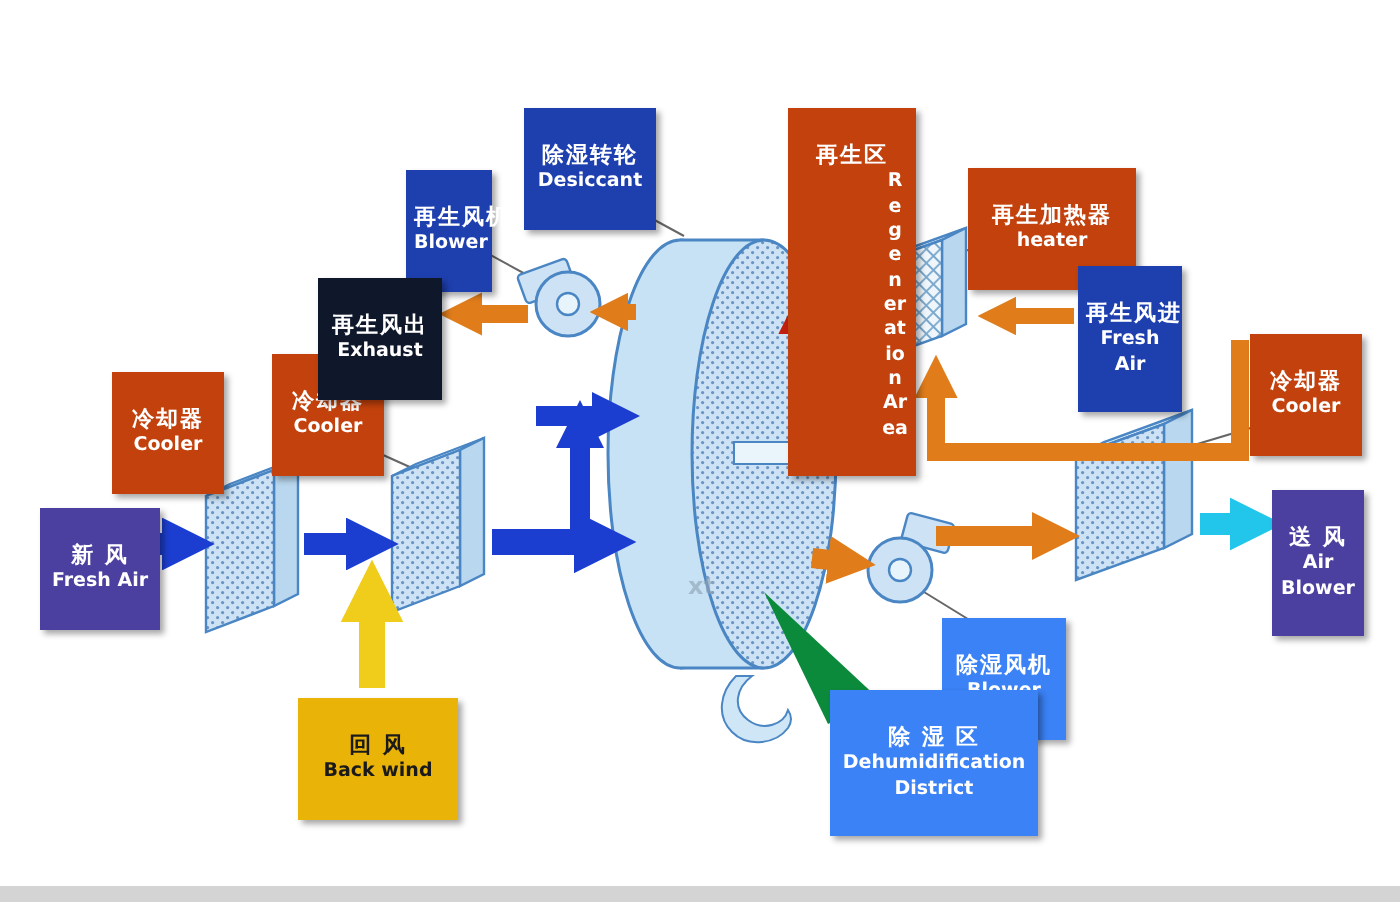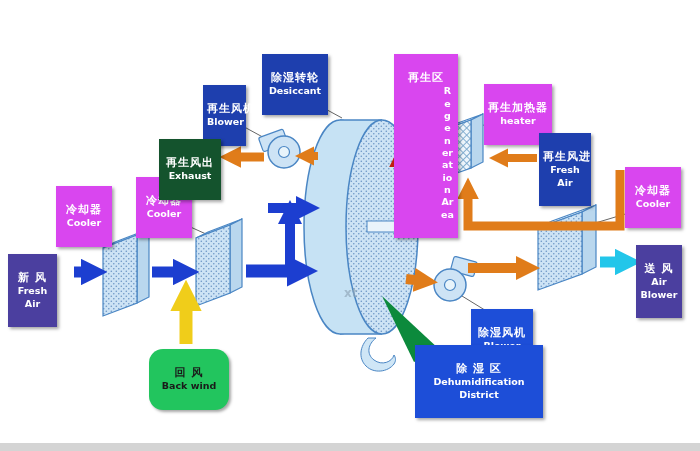--- a/index.html
+++ b/index.html
@@ -6,25 +6,25 @@
   .stage{position:relative;width:700px;height:451px;background:#ffffff;overflow:hidden;
          font-family:"DejaVu Sans",sans-serif;}
   .stage svg{position:absolute;left:0;top:0;}
   .label{position:absolute;color:#fff;font-weight:bold;text-align:center;
          padding:17px 4px;line-height:1.3;box-shadow:2px 2px 3px rgba(0,0,0,.35);
          box-sizing:border-box;}
   .label .zh{display:block;font-size:11px;letter-spacing:1px;white-space:nowrap;}
   .label .en{display:block;font-size:9.5px;}
   .label .en.break{word-break:break-all;margin-left:43px;}
   .purple{background:#4b3f9f;}
-  .teal{background:#d946ef;}
+  .teal{background:#c2410c;}
   .navy{background:#1e3fae;}
-  .orange-bg{background:#14532d;}
-  .yellow-bg{background:#22c55e;color:#1a1a1a;border-radius:14px;}
-  .green-bg{background:#1d4ed8;}
+  .orange-bg{background:#0f172a;}
+  .yellow-bg{background:#eab308;color:#1a1a1a;}
+  .green-bg{background:#3b82f6;}
   .watermark{position:absolute;left:344px;top:286px;font-size:12px;color:#8fa6b8;
              opacity:.65;font-weight:bold;}
   .bottom-strip{position:absolute;left:0;bottom:0;width:700px;height:8px;background:#d4d4d4;}
 </style>
 </head>
 <body>
 
 <div class="stage">
 
   <svg width="700" height="451" viewBox="0 0 700 451">
@@ -137,21 +137,21 @@
       <path d="M 620 170 L 620 226 L 468 226 L 468 190" stroke-width="9" marker-end="url(#ah-orange)"></path>
       <path d="M 406 279 L 424 281" stroke-width="10" marker-end="url(#ah-orange)"></path>
       <path d="M 468 268 L 526 268" stroke-width="10" marker-end="url(#ah-orange)"></path>
     </g>
 
     <path d="M 600 262 L 626 262" stroke="#22c6ea" stroke-width="11" fill="none" marker-end="url(#ah-cyan)"></path>
 
     <polygon points="382,296 440,350 414,362" fill="#0c8a3c"></polygon>
   </svg>
 
-  <div class="label purple" style="left:8px;top:254px;width:49px">
+  <div class="label purple" style="left:20px;top:254px;width:60px">
     <span class="zh">新 风</span>
     <span class="en">Fresh Air</span>
   </div>
 
   <div class="label teal" style="left:56px;top:186px;width:56px">
     <span class="zh">冷却器</span>
     <span class="en">Cooler</span>
   </div>
 
   <div class="label teal" style="left:136px;top:177px;width:56px">
@@ -177,21 +177,21 @@
   <div class="label navy" style="left:262px;top:54px;width:66px">
     <span class="zh">除湿转轮</span>
     <span class="en">Desiccant</span>
   </div>
 
   <div class="label teal" style="left:394px;top:54px;width:64px">
     <span class="zh">再生区</span>
     <span class="en break">Regeneration Area</span>
   </div>
 
-  <div class="label teal" style="left:484px;top:84px;width:68px">
+  <div class="label teal" style="left:484px;top:84px;width:84px">
     <span class="zh">再生加热器</span>
     <span class="en">heater</span>
   </div>
 
   <div class="label navy" style="left:539px;top:133px;width:52px">
     <span class="zh">再生风进</span>
     <span class="en">Fresh Air</span>
   </div>
 
   <div class="label teal" style="left:625px;top:167px;width:56px">
@@ -202,21 +202,21 @@
   <div class="label purple" style="left:636px;top:245px;width:46px">
     <span class="zh">送 风</span>
     <span class="en">Air Blower</span>
   </div>
 
   <div class="label green-bg" style="left:471px;top:309px;width:62px">
     <span class="zh">除湿风机</span>
     <span class="en">Blower</span>
   </div>
 
-  <div class="label green-bg" style="left:415px;top:345px;width:128px">
+  <div class="label green-bg" style="left:415px;top:345px;width:104px">
     <span class="zh">除 湿 区</span>
     <span class="en">Dehumidification District</span>
   </div>
 
   <div class="watermark">xt</div>
 
   <div class="bottom-strip"></div>
 </div>
 
 </body></html>

